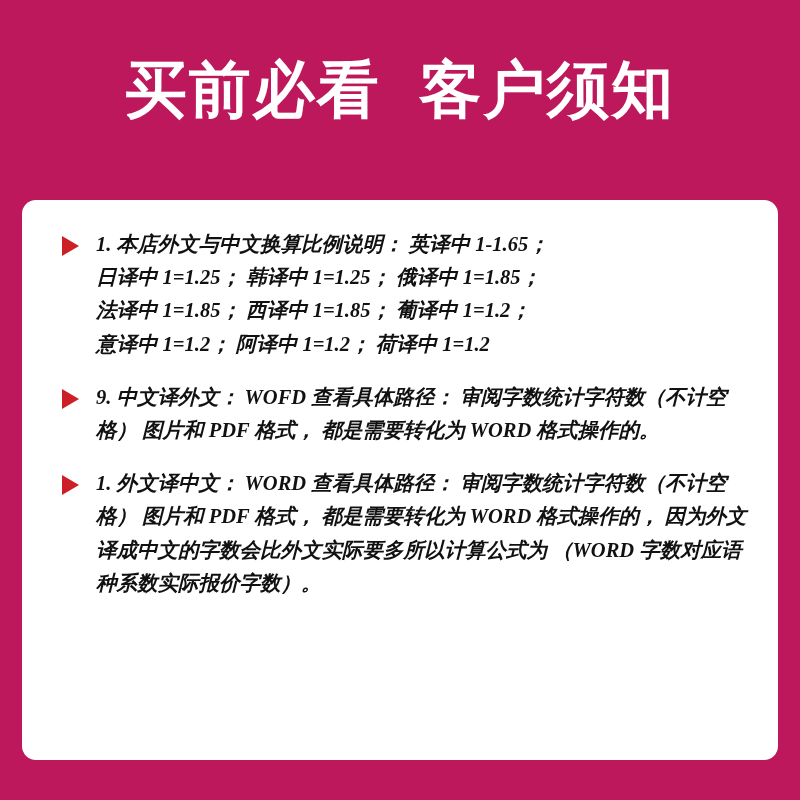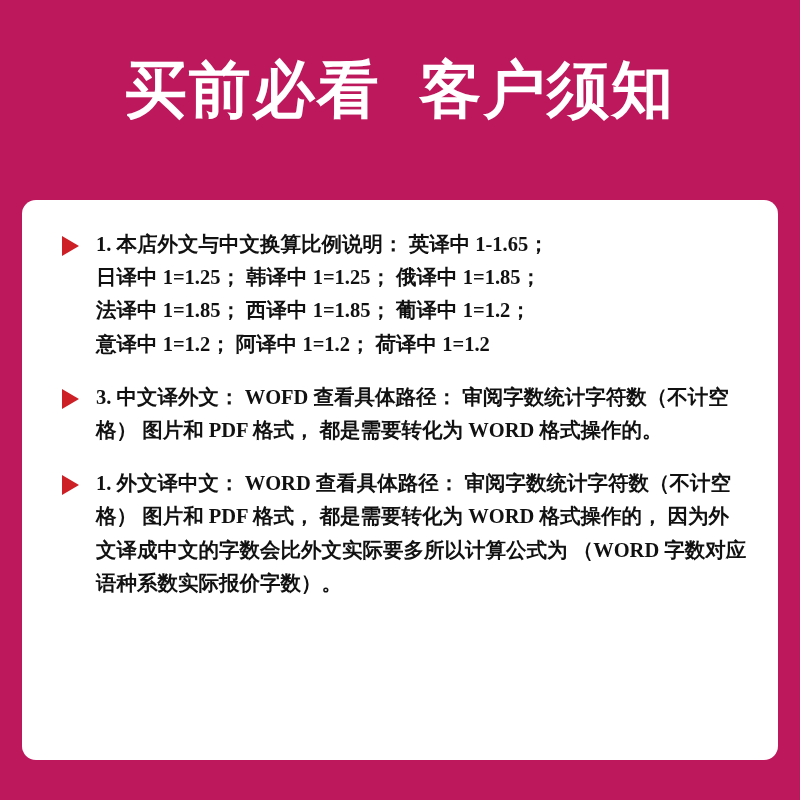--- a/index.html
+++ b/index.html
@@ -45,20 +45,21 @@
     background: #ffffff;
     border-radius: 14px;
     box-sizing: border-box;
     padding: 28px 30px 20px 30px;
   }
   .item {
     position: relative;
     display: block;
     margin-bottom: 20px;
     padding-left: 44px;
+    font-style: italic;
   }
   .bullet {
     position: absolute;
     left: 10px;
     top: 8px;
     width: 0;
     height: 0;
     border-left: 17px solid #cc2026;
     border-top: 10px solid transparent;
     border-bottom: 10px solid transparent;
@@ -88,21 +89,21 @@
     <div class="item item-1">
       <span class="bullet"></span>
       <div class="ptext">1. 本店外文与中文换算比例说明： 英译中 1-1.65；
 日译中 1=1.25； 韩译中 1=1.25； 俄译中 1=1.85；
 法译中 1=1.85； 西译中 1=1.85； 葡译中 1=1.2；
 意译中 1=1.2； 阿译中 1=1.2； 荷译中 1=1.2</div>
     </div>
 
     <div class="item item-2">
       <span class="bullet"></span>
-      <div class="ptext">3. 中文译外文： WOFD 查看具体路径： 审阅字数统计字符数（不计空格） 图片和 PDF 格式， 都是需要转化为 WORD 格式操作的。</div>
+      <div class="ptext">9. 中文译外文： WOFD 查看具体路径： 审阅字数统计字符数（不计空格） 图片和 PDF 格式， 都是需要转化为 WORD 格式操作的。</div>
     </div>
 
     <div class="item item-3">
       <span class="bullet"></span>
       <div class="ptext">1. 外文译中文： WORD 查看具体路径： 审阅字数统计字符数（不计空格） 图片和 PDF 格式， 都是需要转化为 WORD 格式操作的， 因为外文译成中文的字数会比外文实际要多所以计算公式为 （WORD 字数对应语种系数实际报价字数）。</div>
     </div>
 
   </div>
 
 </div>

